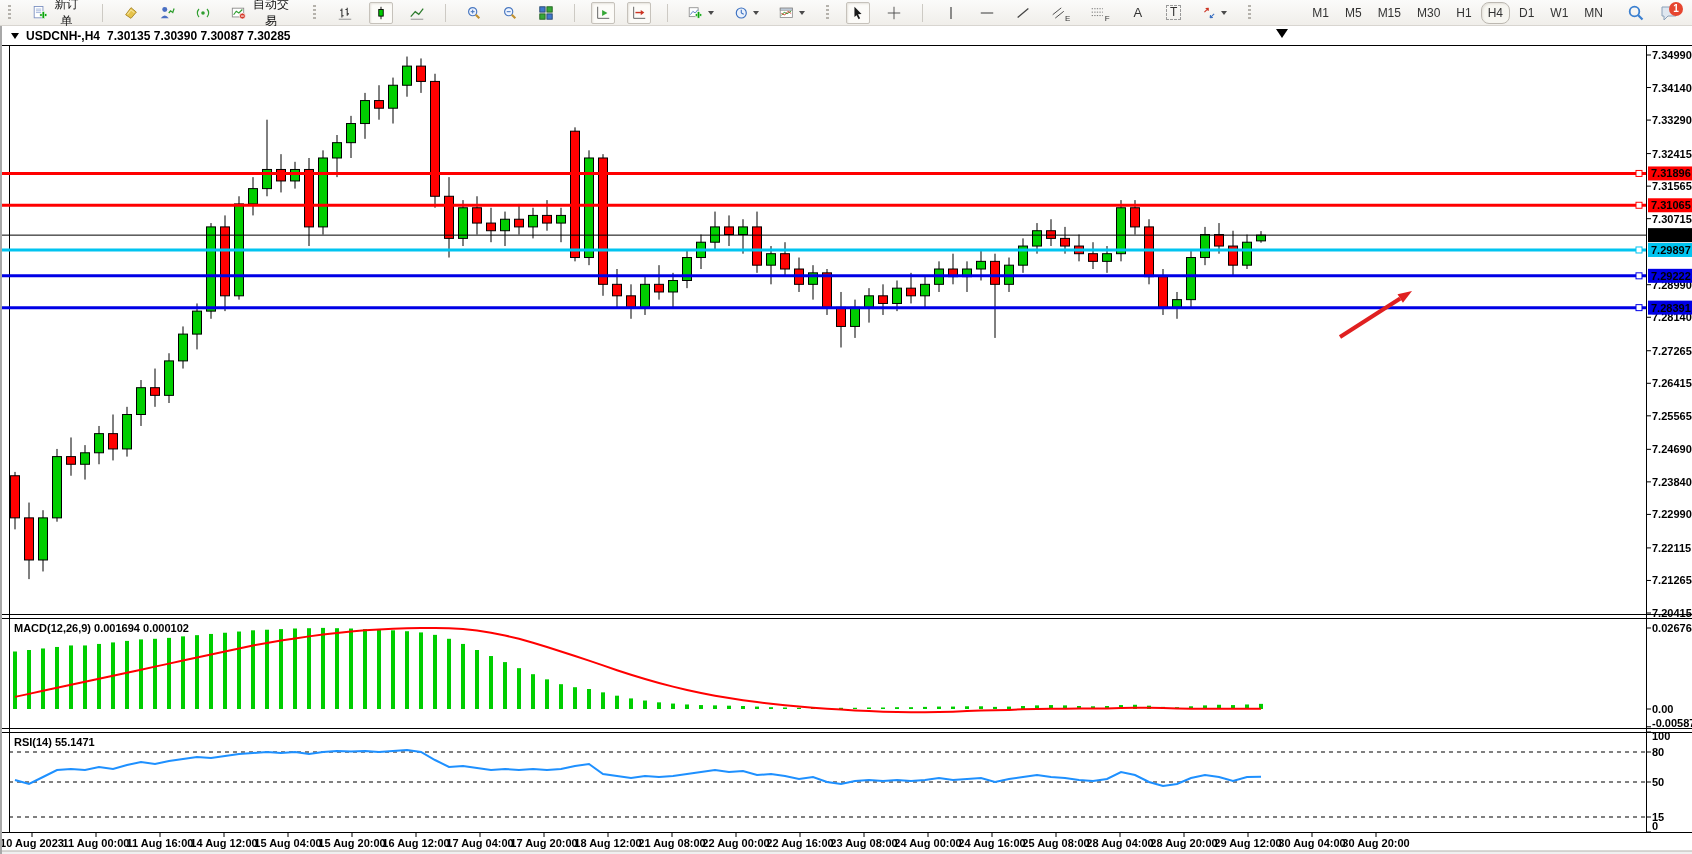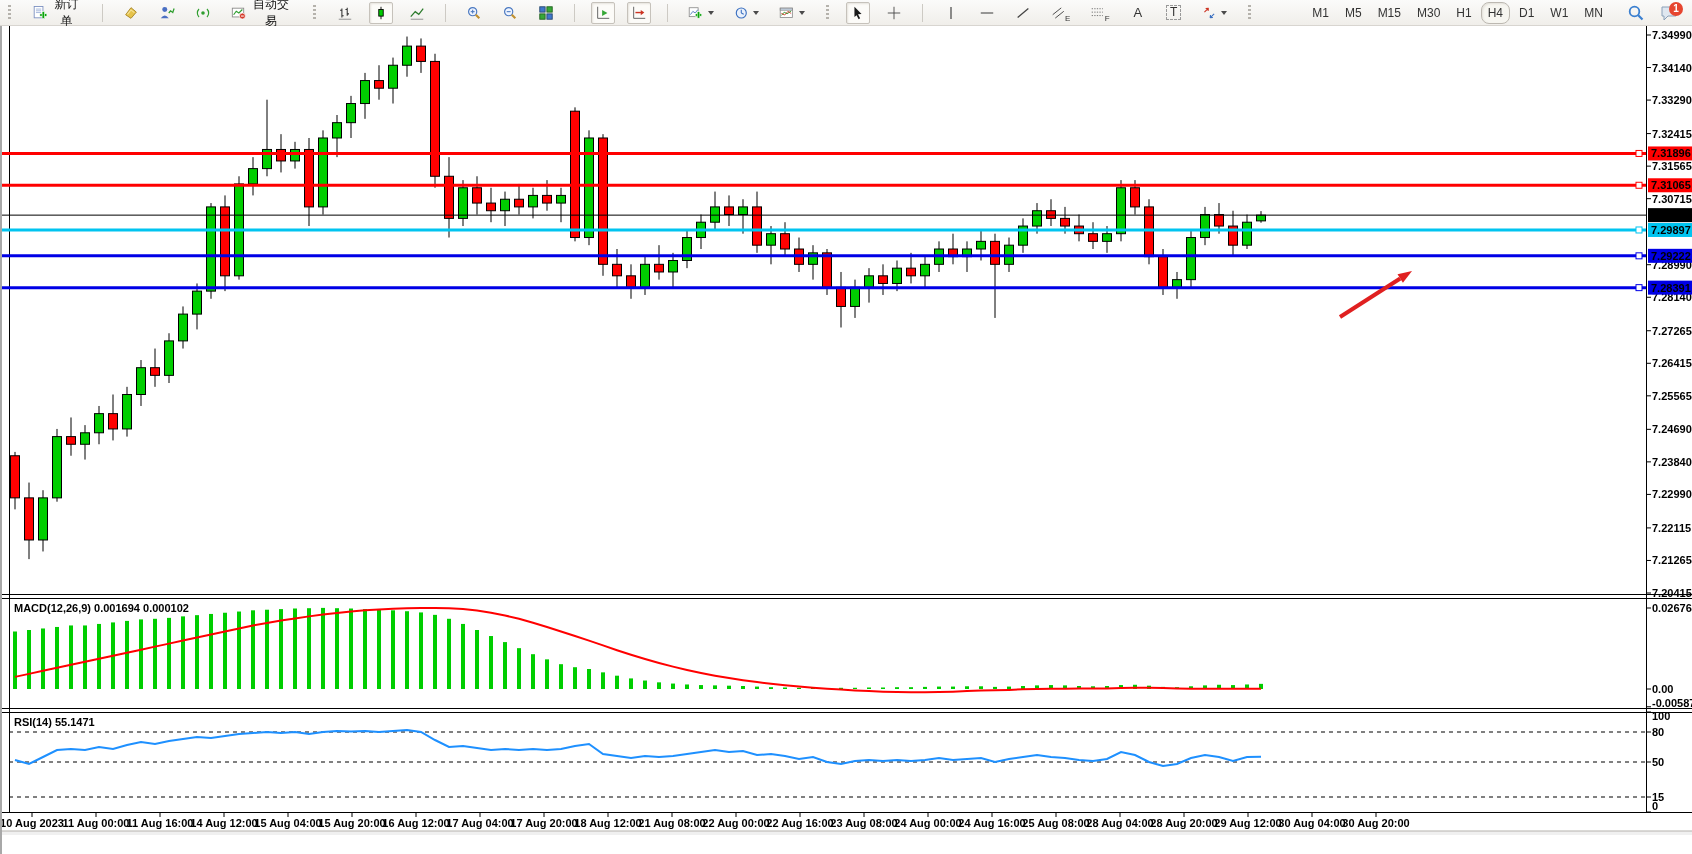--- a/index.html
+++ b/index.html
@@ -249,20 +249,26 @@
     <div class="badge-wrap">
       <svg width="18" height="16" viewBox="0 0 18 16">
         <path d="M2 2 H16 V11 H8 L4 15 V11 H2 Z" fill="#dfe7f0" stroke="#8aa0b8"></path>
       </svg>
       <span class="notif-badge">1</span>
     </div>
   </div>
 </div>
 
 <div class="chart-window">
+  <div class="chart-title-bar">
+    <span class="sym-tri"></span>
+    <span>USDCNH-,H4</span>
+    <span style="font-weight:bold;">7.30135 7.30390 7.30087 7.30285</span>
+    <span class="shift-marker"></span>
+  </div>
   <svg id="chart-svg" class="chart" width="1692" height="809">
       <rect x="0" y="0" width="1692" height="809" fill="#fff"></rect>
       <rect x="0" y="805" width="1692" height="4" fill="#f0f0f0"></rect>
       <line x1="0" y1="805" x2="1692" y2="805" stroke="#b5b2ad"></line>
       <g stroke="#000" stroke-width="1">
         <line x1="0" y1="568.5" x2="1692" y2="568.5"></line>
         <line x1="0" y1="572.5" x2="1692" y2="572.5"></line>
         <line x1="0" y1="682.5" x2="1692" y2="682.5"></line>
         <line x1="0" y1="686.5" x2="1692" y2="686.5"></line>
         <line x1="0" y1="786.5" x2="1692" y2="786.5"></line>

